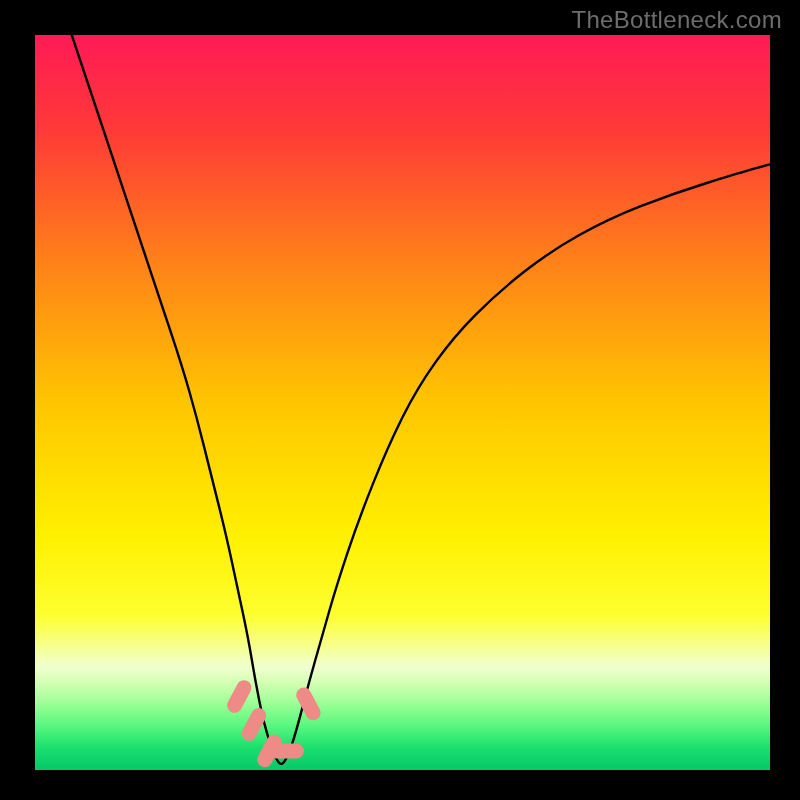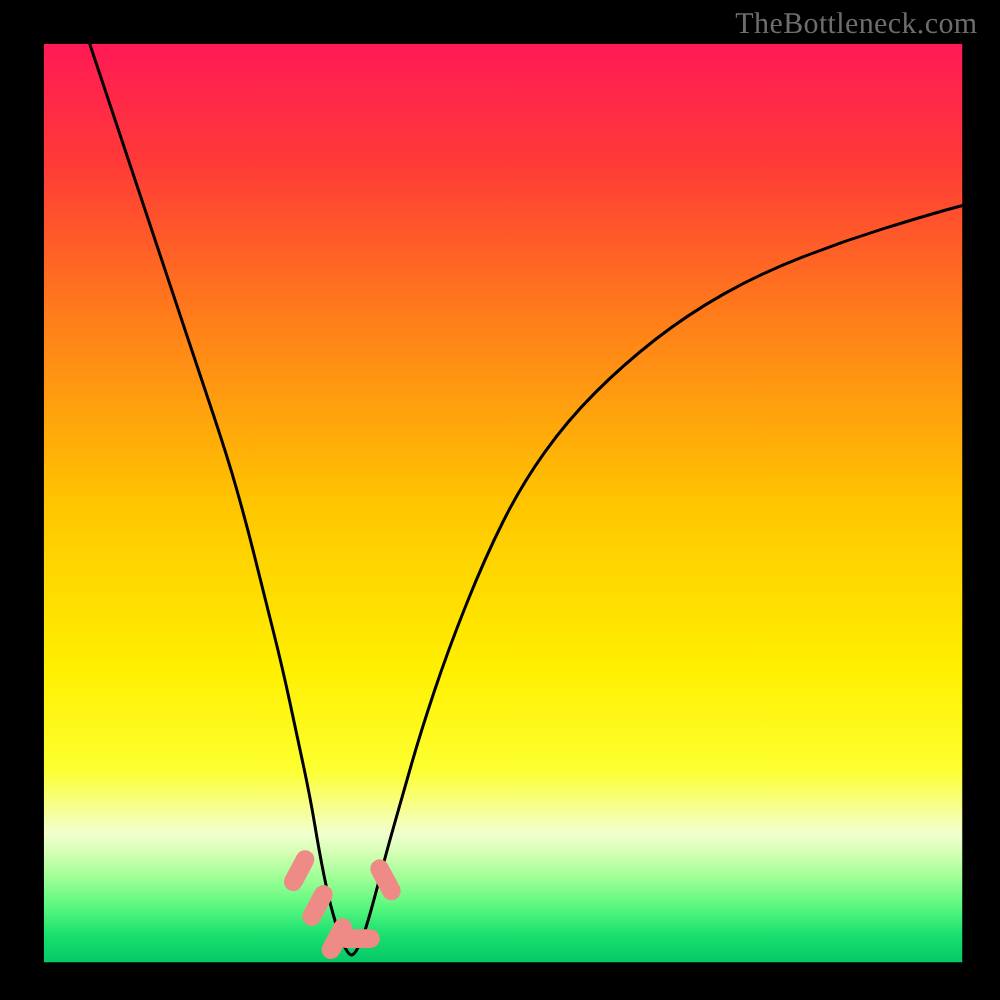--- a/index.html
+++ b/index.html
@@ -22,21 +22,21 @@
     position: absolute;
     left: 35px;
     top: 35px;
     width: 735px;
     height: 735px;
   }
   .watermark {
     position: absolute;
     top: 6px;
     right: 18px;
-    font-family: Liberation Serif, serif;
+    font-family: Liberation Sans, sans-serif;
     font-size: 24px;
     font-weight: 500;
     color: #6d6d6d;
     letter-spacing: 0.3px;
   }
 </style>
 </head>
 <body>
 
 <div class="frame">

